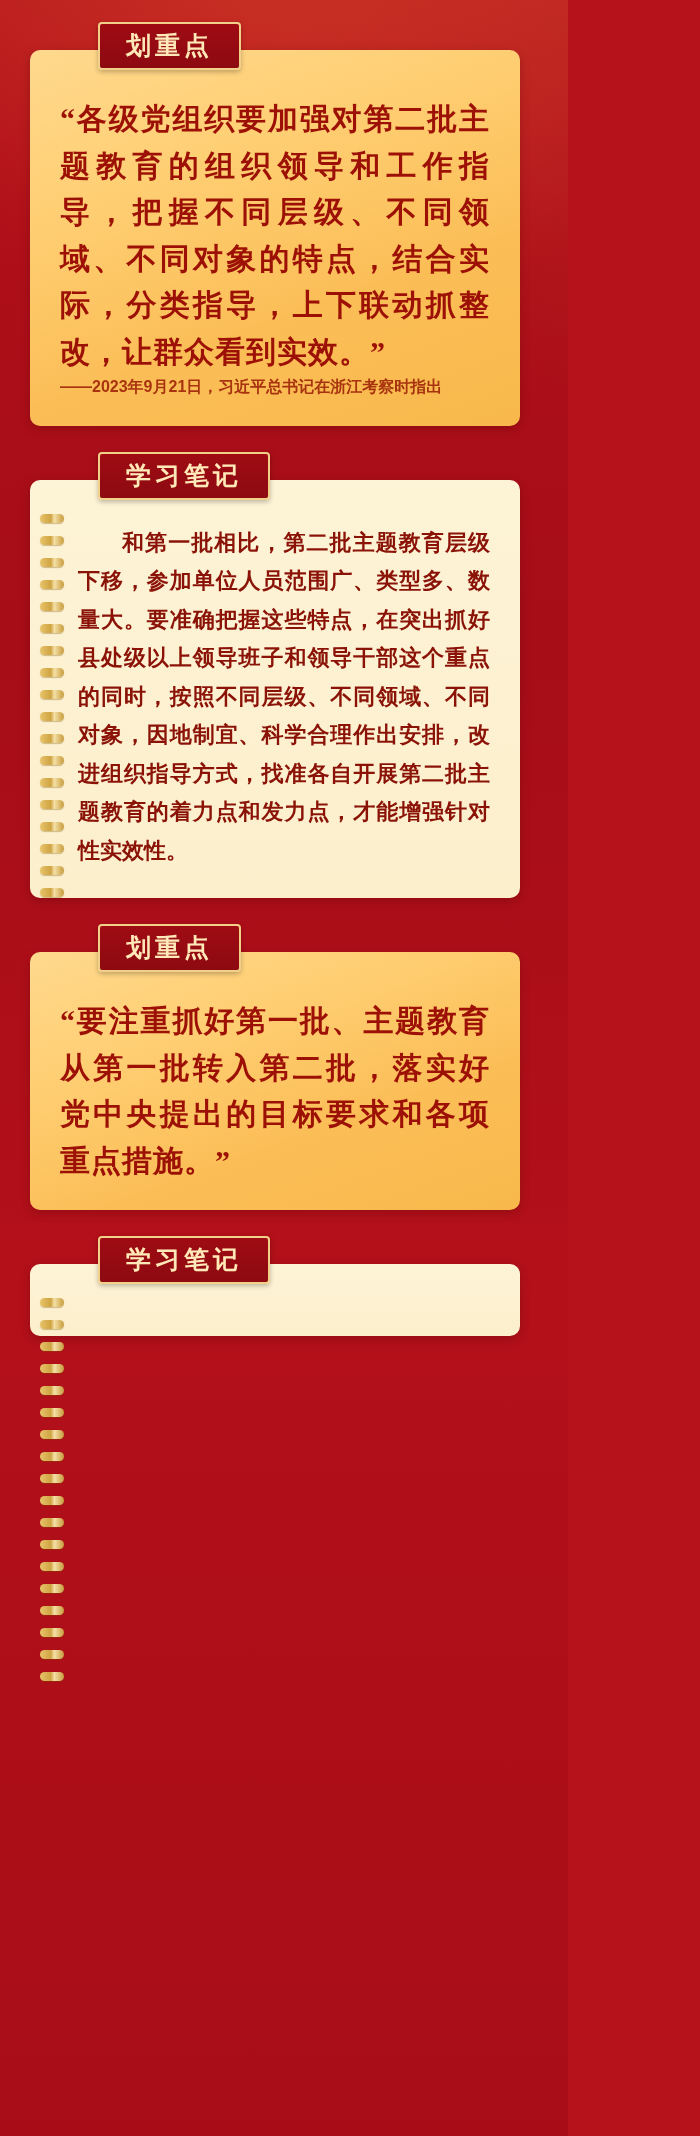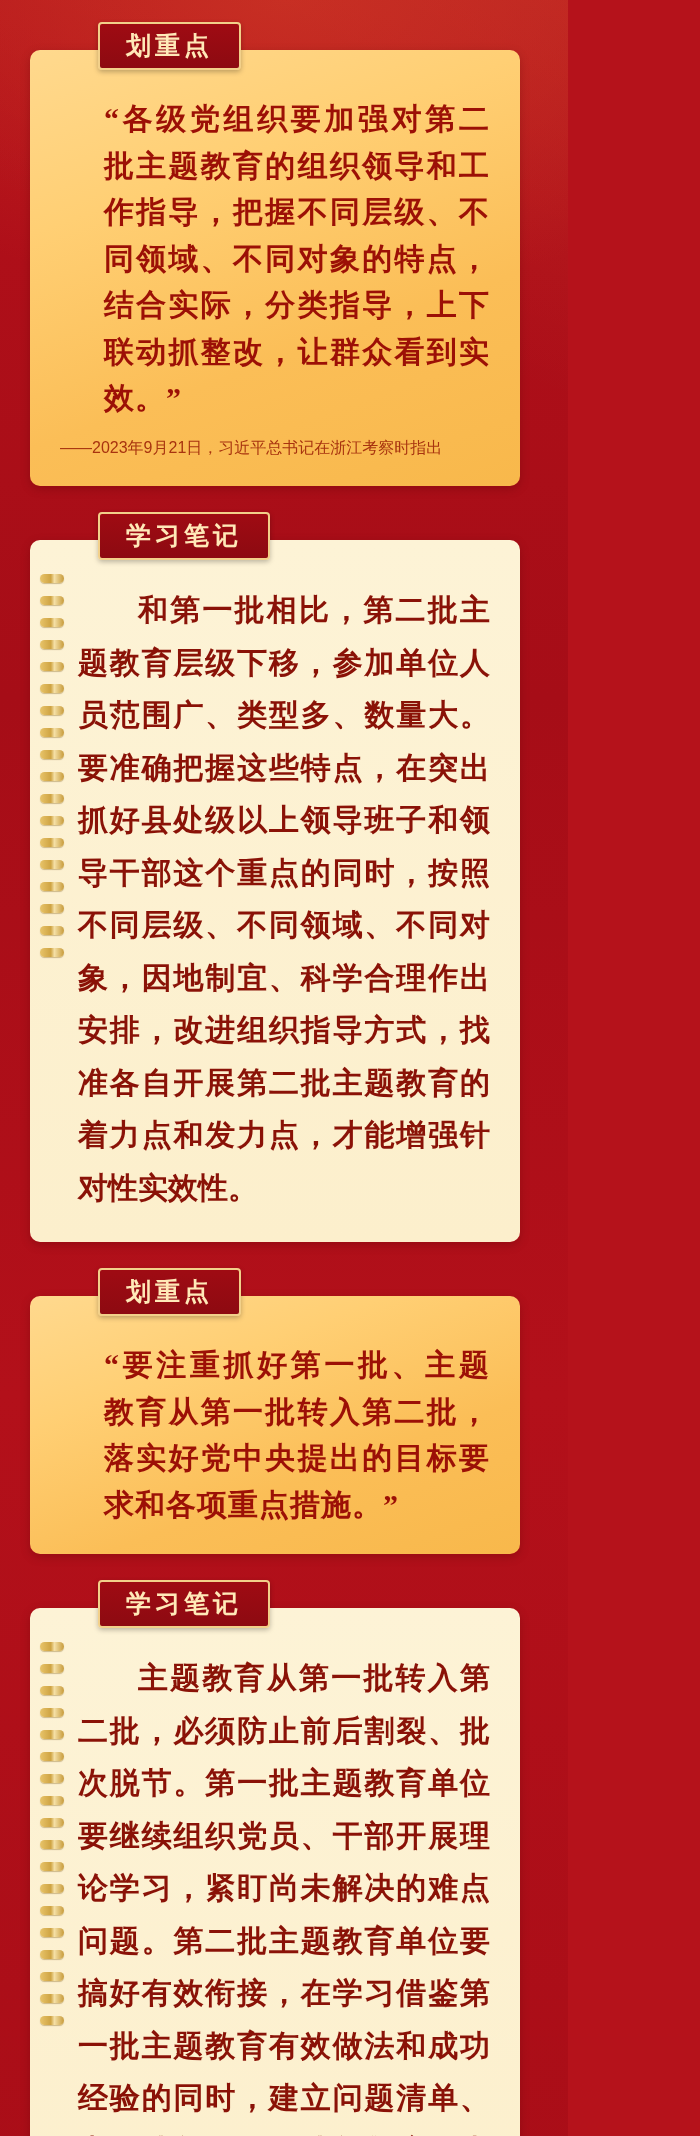--- a/index.html
+++ b/index.html
@@ -66,28 +66,27 @@
     box-shadow: 0 3px 10px rgba(80,0,0,0.28);
   }
   .quote-text {
     color: #9c1006;
     font-size: 30px;
     font-weight: bold;
     line-height: 1.55;
     letter-spacing: 1px;
     text-align: justify;
     text-justify: inter-ideograph;
-    margin-left: 44px;
   }
   .quote-src {
-    margin-top: 14px;
     color: #a8340f;
     font-size: 16px;
     line-height: 1.55;
     font-family: "Liberation Sans", sans-serif;
+    font-weight: bold;
   }
 
   
   .card-note {
     background: linear-gradient(180deg,#fdf3d6 0%, #fcefcc 100%);
     box-shadow: 0 3px 10px rgba(80,0,0,0.28);
     padding-left: 48px;
     padding-right: 30px;
     padding-top: 44px;
     padding-bottom: 28px;
@@ -103,21 +102,21 @@
     display: block;
     width: 24px;
     height: 9px;
     margin-bottom: 13px;
     border-radius: 5px;
     background: linear-gradient(90deg,#e8c46a 0%, #cfa443 45%, #f5e0a6 60%, #c79b3b 100%);
     box-shadow: 0 1px 1px rgba(120,80,0,0.35);
   }
   .note-text {
     color: #8a1207;
-    font-size: 30px;
+    font-size: 22px;
     font-weight: bold;
     line-height: 1.75;
     text-align: justify;
     text-justify: inter-ideograph;
     text-indent: 2em;
   }
 </style>
 </head>
 <body>
 
@@ -189,17 +188,16 @@
           <i></i>
           <i></i>
           <i></i>
           <i></i>
           <i></i>
           <i></i>
           <i></i>
           <i></i>
           <i></i>
       </div>
-      <div class="note-text">主题教育从第一批转入第二批，必须防止前后割裂、批次脱节。第一批主题教育单位要继续组织党员、干部开展理论学习，紧盯尚未解决的难点问题。第二批主题教育单位要搞好有效衔接，在学习借鉴第一批主题教育有效做法和成功经验的同时，建立问题清单、责任清单、任务清单制度，上下联动做好同题共答。</div>
     </div>
   </div>
 
 </div>
 
 </body></html>

